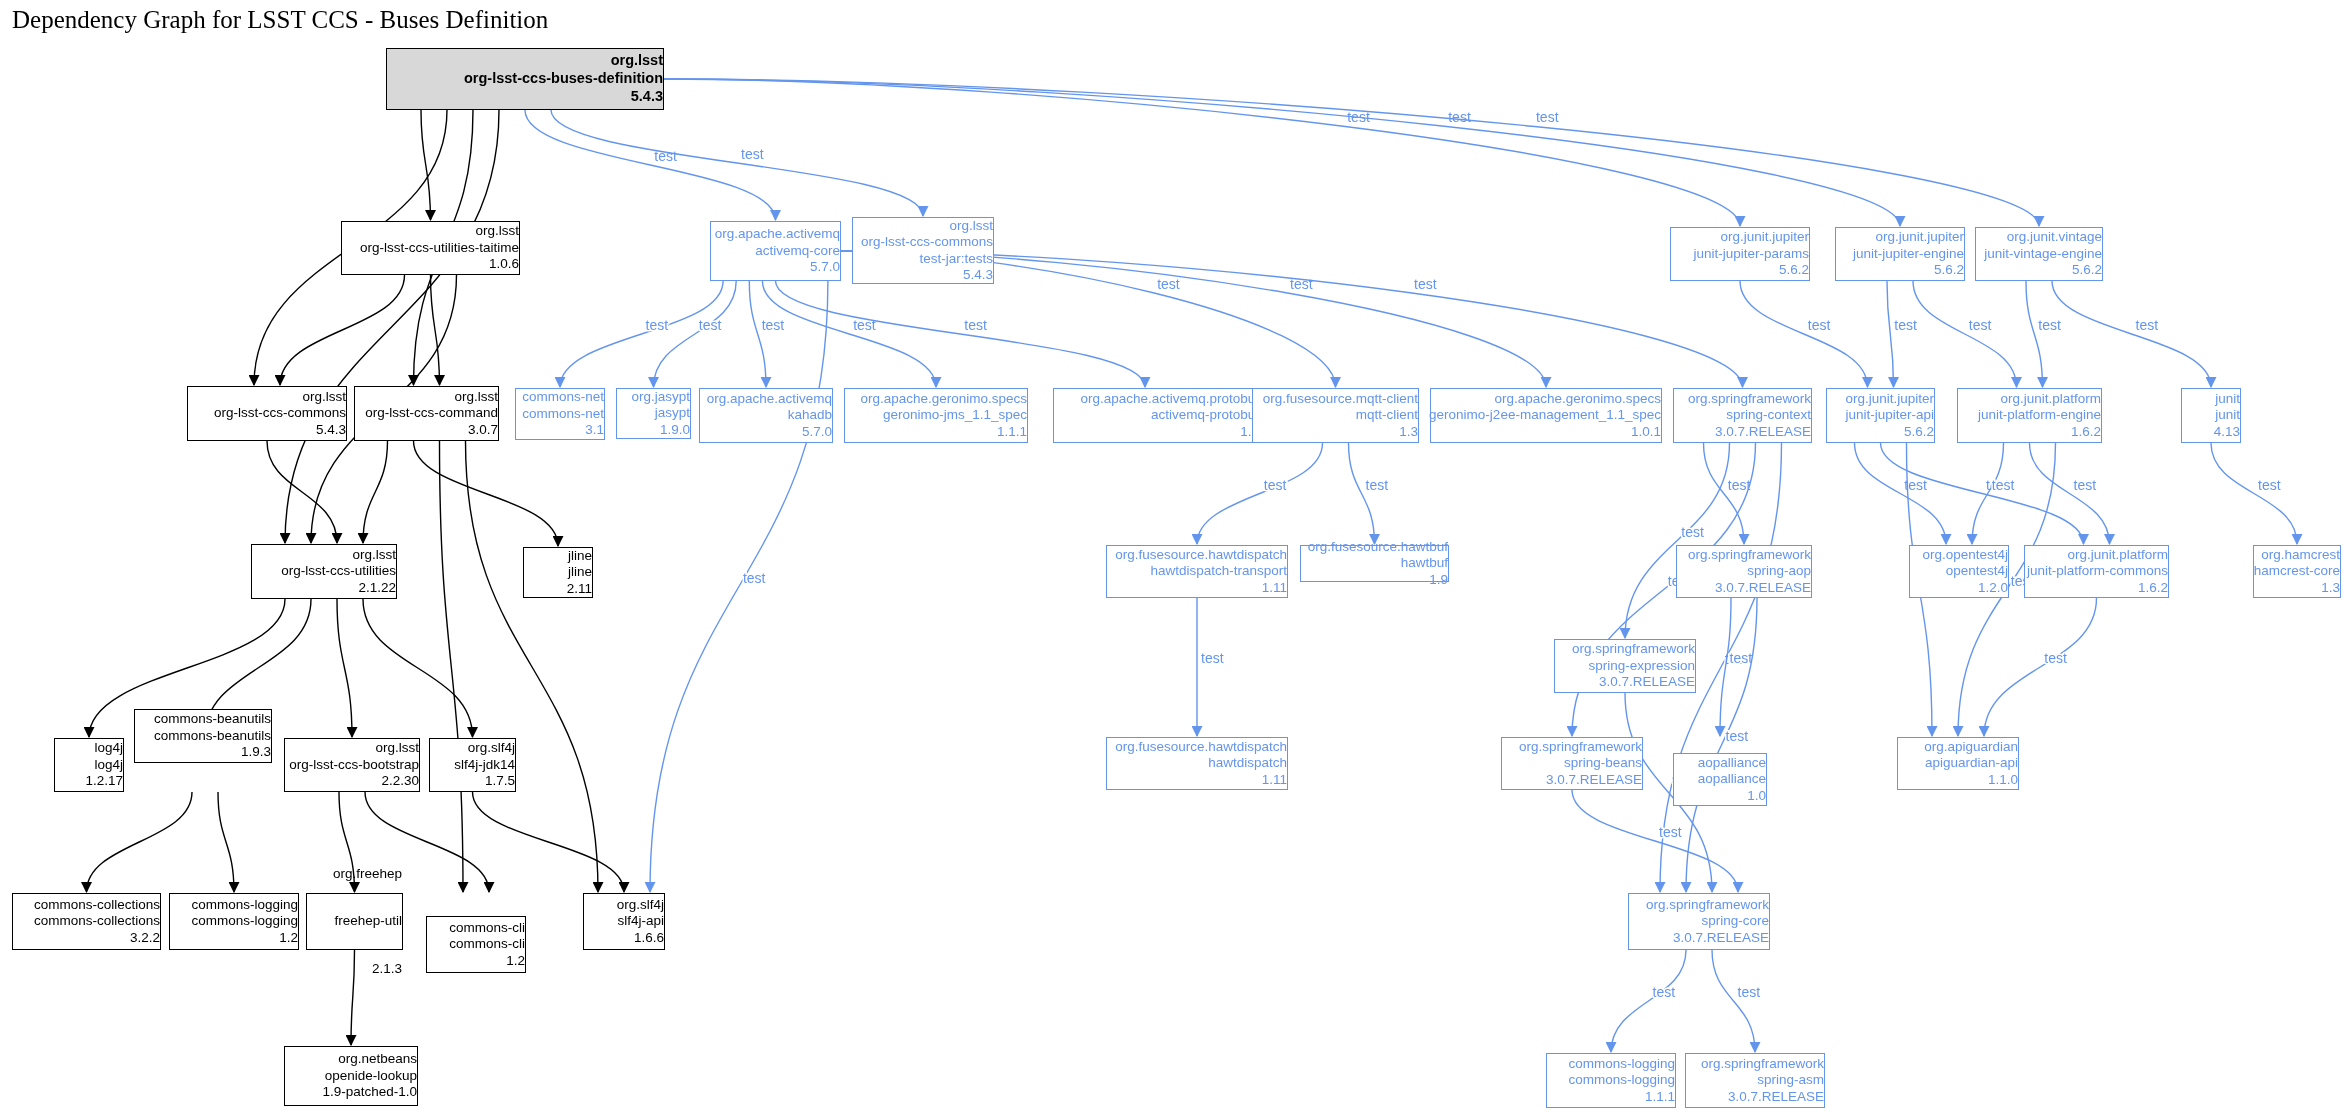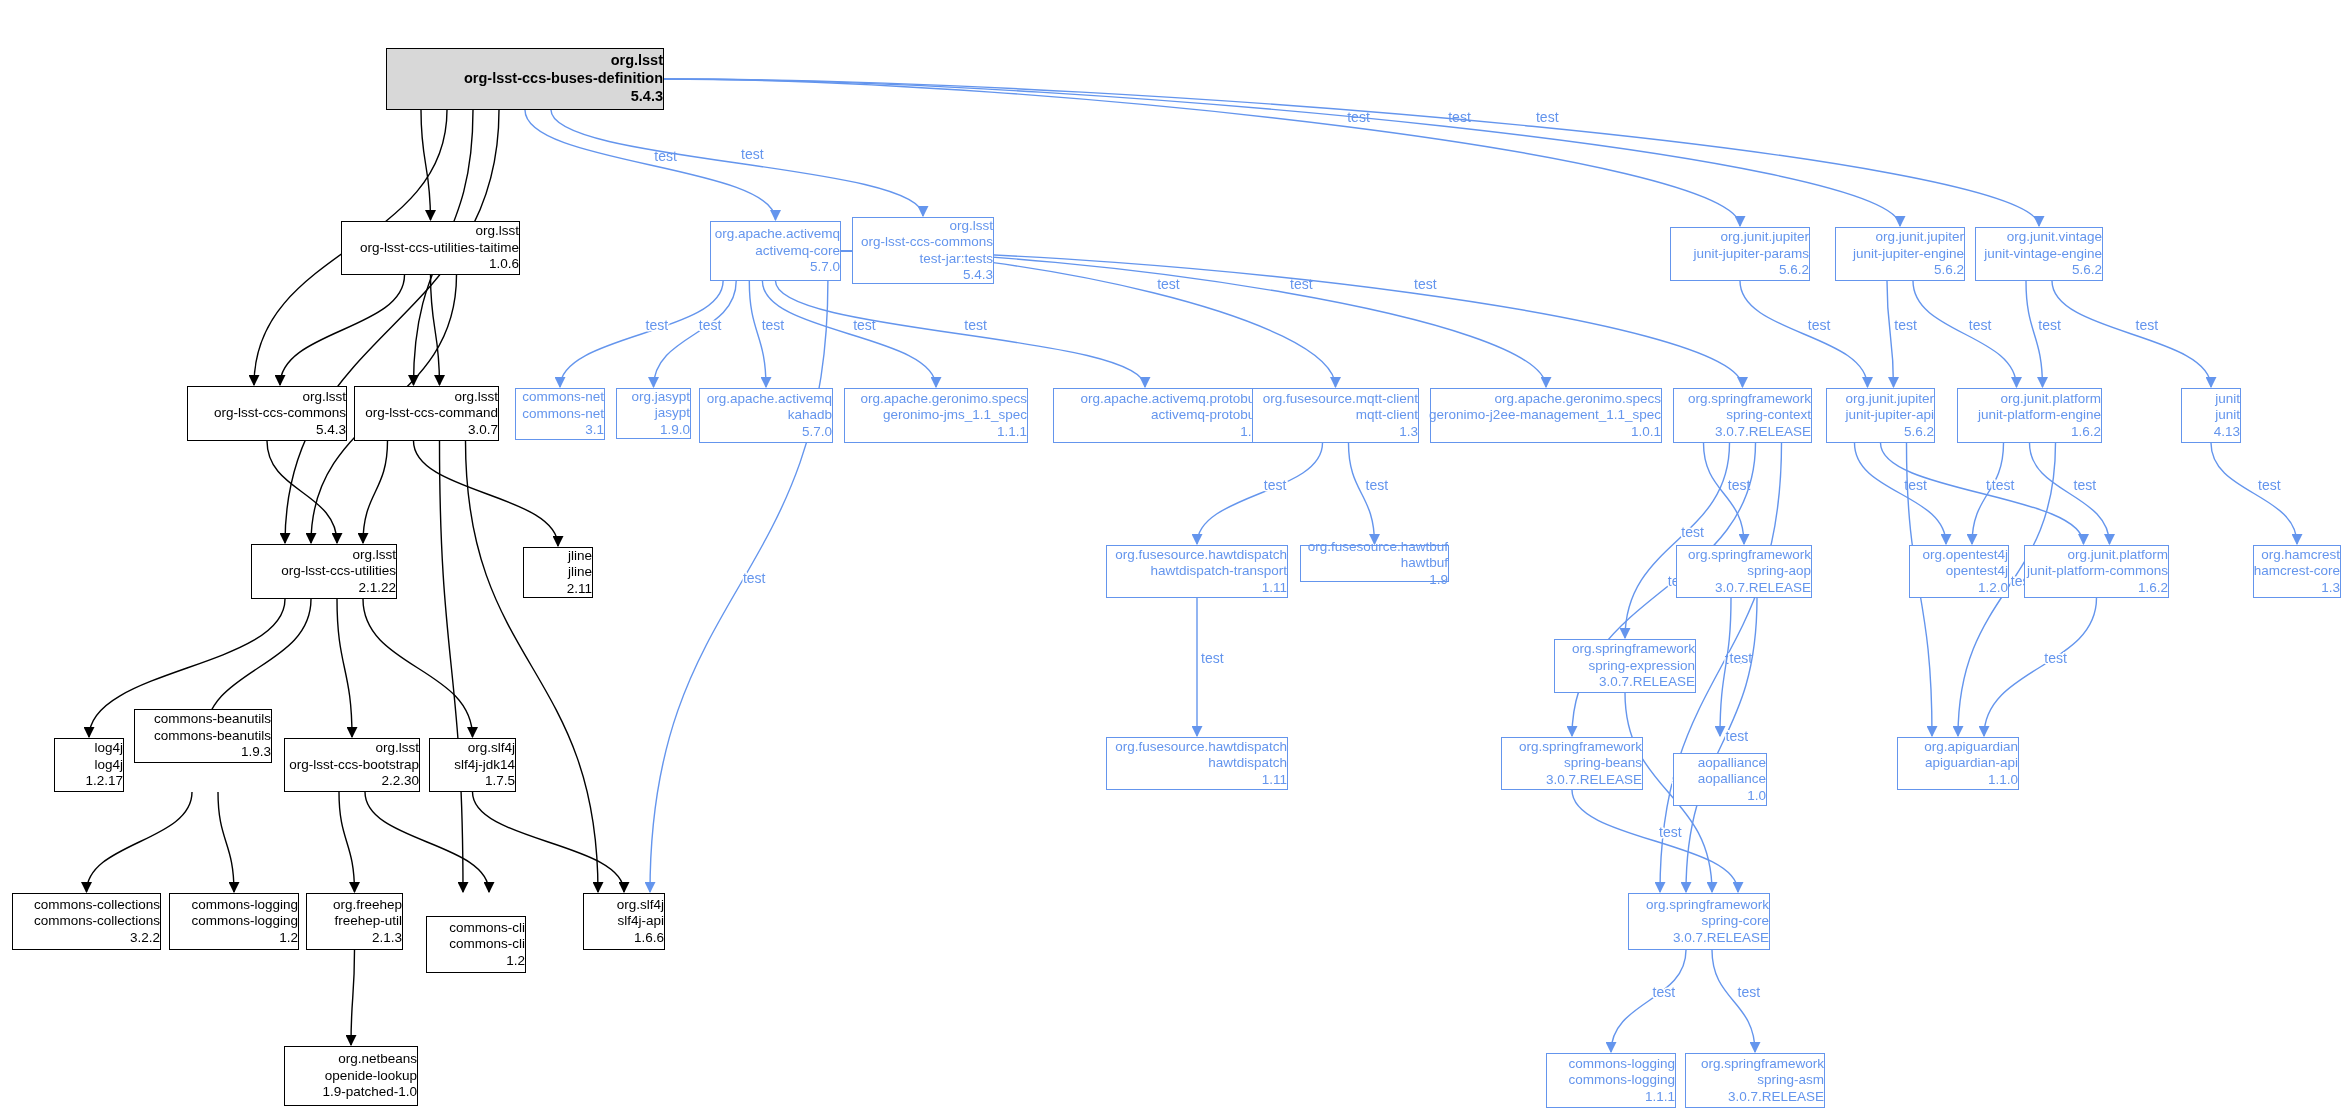--- a/index.html
+++ b/index.html
@@ -37,20 +37,21 @@
   }
   .node.compile{border:1px solid #000000;color:#000000;}
   .node.test{border:1px solid #6495ed;color:#6495ed;}
   .node.root{background:#d8d8d8;font-weight:bold;font-size:14.5px;}
   .node-line{pointer-events:none;}
 </style>
 </head>
 <body>
 
 <div class="canvas">
+  <div class="graph-title">Dependency Graph for LSST CCS - Buses Definition</div>
 
   <svg id="edge-svg" xmlns="http://www.w3.org/2000/svg">
     <defs>
       <marker id="arrow-compile" viewBox="0 0 10 10" refX="9" refY="5" markerWidth="11" markerHeight="11" markerUnits="userSpaceOnUse" orient="auto">
         <path d="M0,0 L10,5 L0,10 z" fill="#000000"></path>
       </marker>
       <marker id="arrow-test" viewBox="0 0 10 10" refX="9" refY="5" markerWidth="11" markerHeight="11" markerUnits="userSpaceOnUse" orient="auto">
         <path d="M0,0 L10,5 L0,10 z" fill="#6495ed"></path>
       </marker>
     </defs>
@@ -212,21 +213,21 @@
       <div class="node compile" style="left: 12px; top: 893px; width: 149px; height: 57px;">
         <div class="node-line">commons-collections</div>
         <div class="node-line">commons-collections</div>
         <div class="node-line">3.2.2</div>
       </div>
       <div class="node compile" style="left: 169px; top: 893px; width: 130px; height: 57px;">
         <div class="node-line">commons-logging</div>
         <div class="node-line">commons-logging</div>
         <div class="node-line">1.2</div>
       </div>
-      <div class="node compile" style="left: 306px; top: 893px; width: 97px; height: 57px;">
+      <div class="node compile" style="left: 306px; top: 893px; width: 97px; height: 57px; gap: 31px;">
         <div class="node-line">org.freehep</div>
         <div class="node-line">freehep-util</div>
         <div class="node-line">2.1.3</div>
       </div>
       <div class="node compile" style="left: 426px; top: 916px; width: 100px; height: 57px;">
         <div class="node-line">commons-cli</div>
         <div class="node-line">commons-cli</div>
         <div class="node-line">1.2</div>
       </div>
       <div class="node compile" style="left: 583px; top: 893px; width: 82px; height: 57px;">

